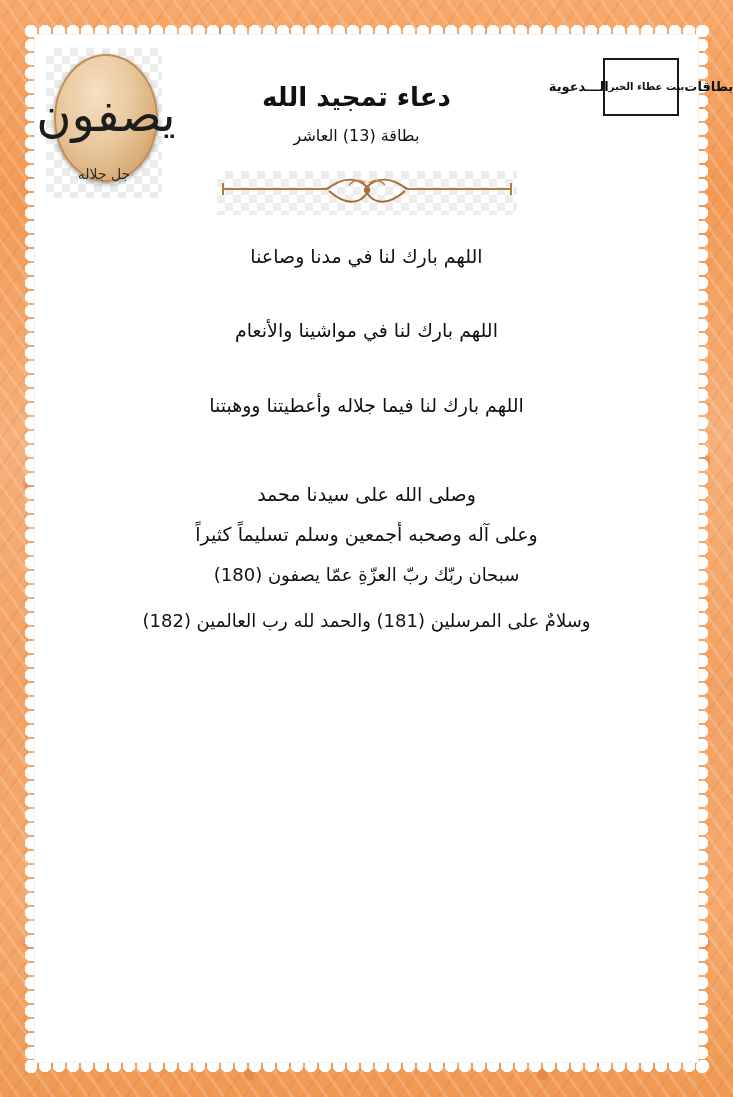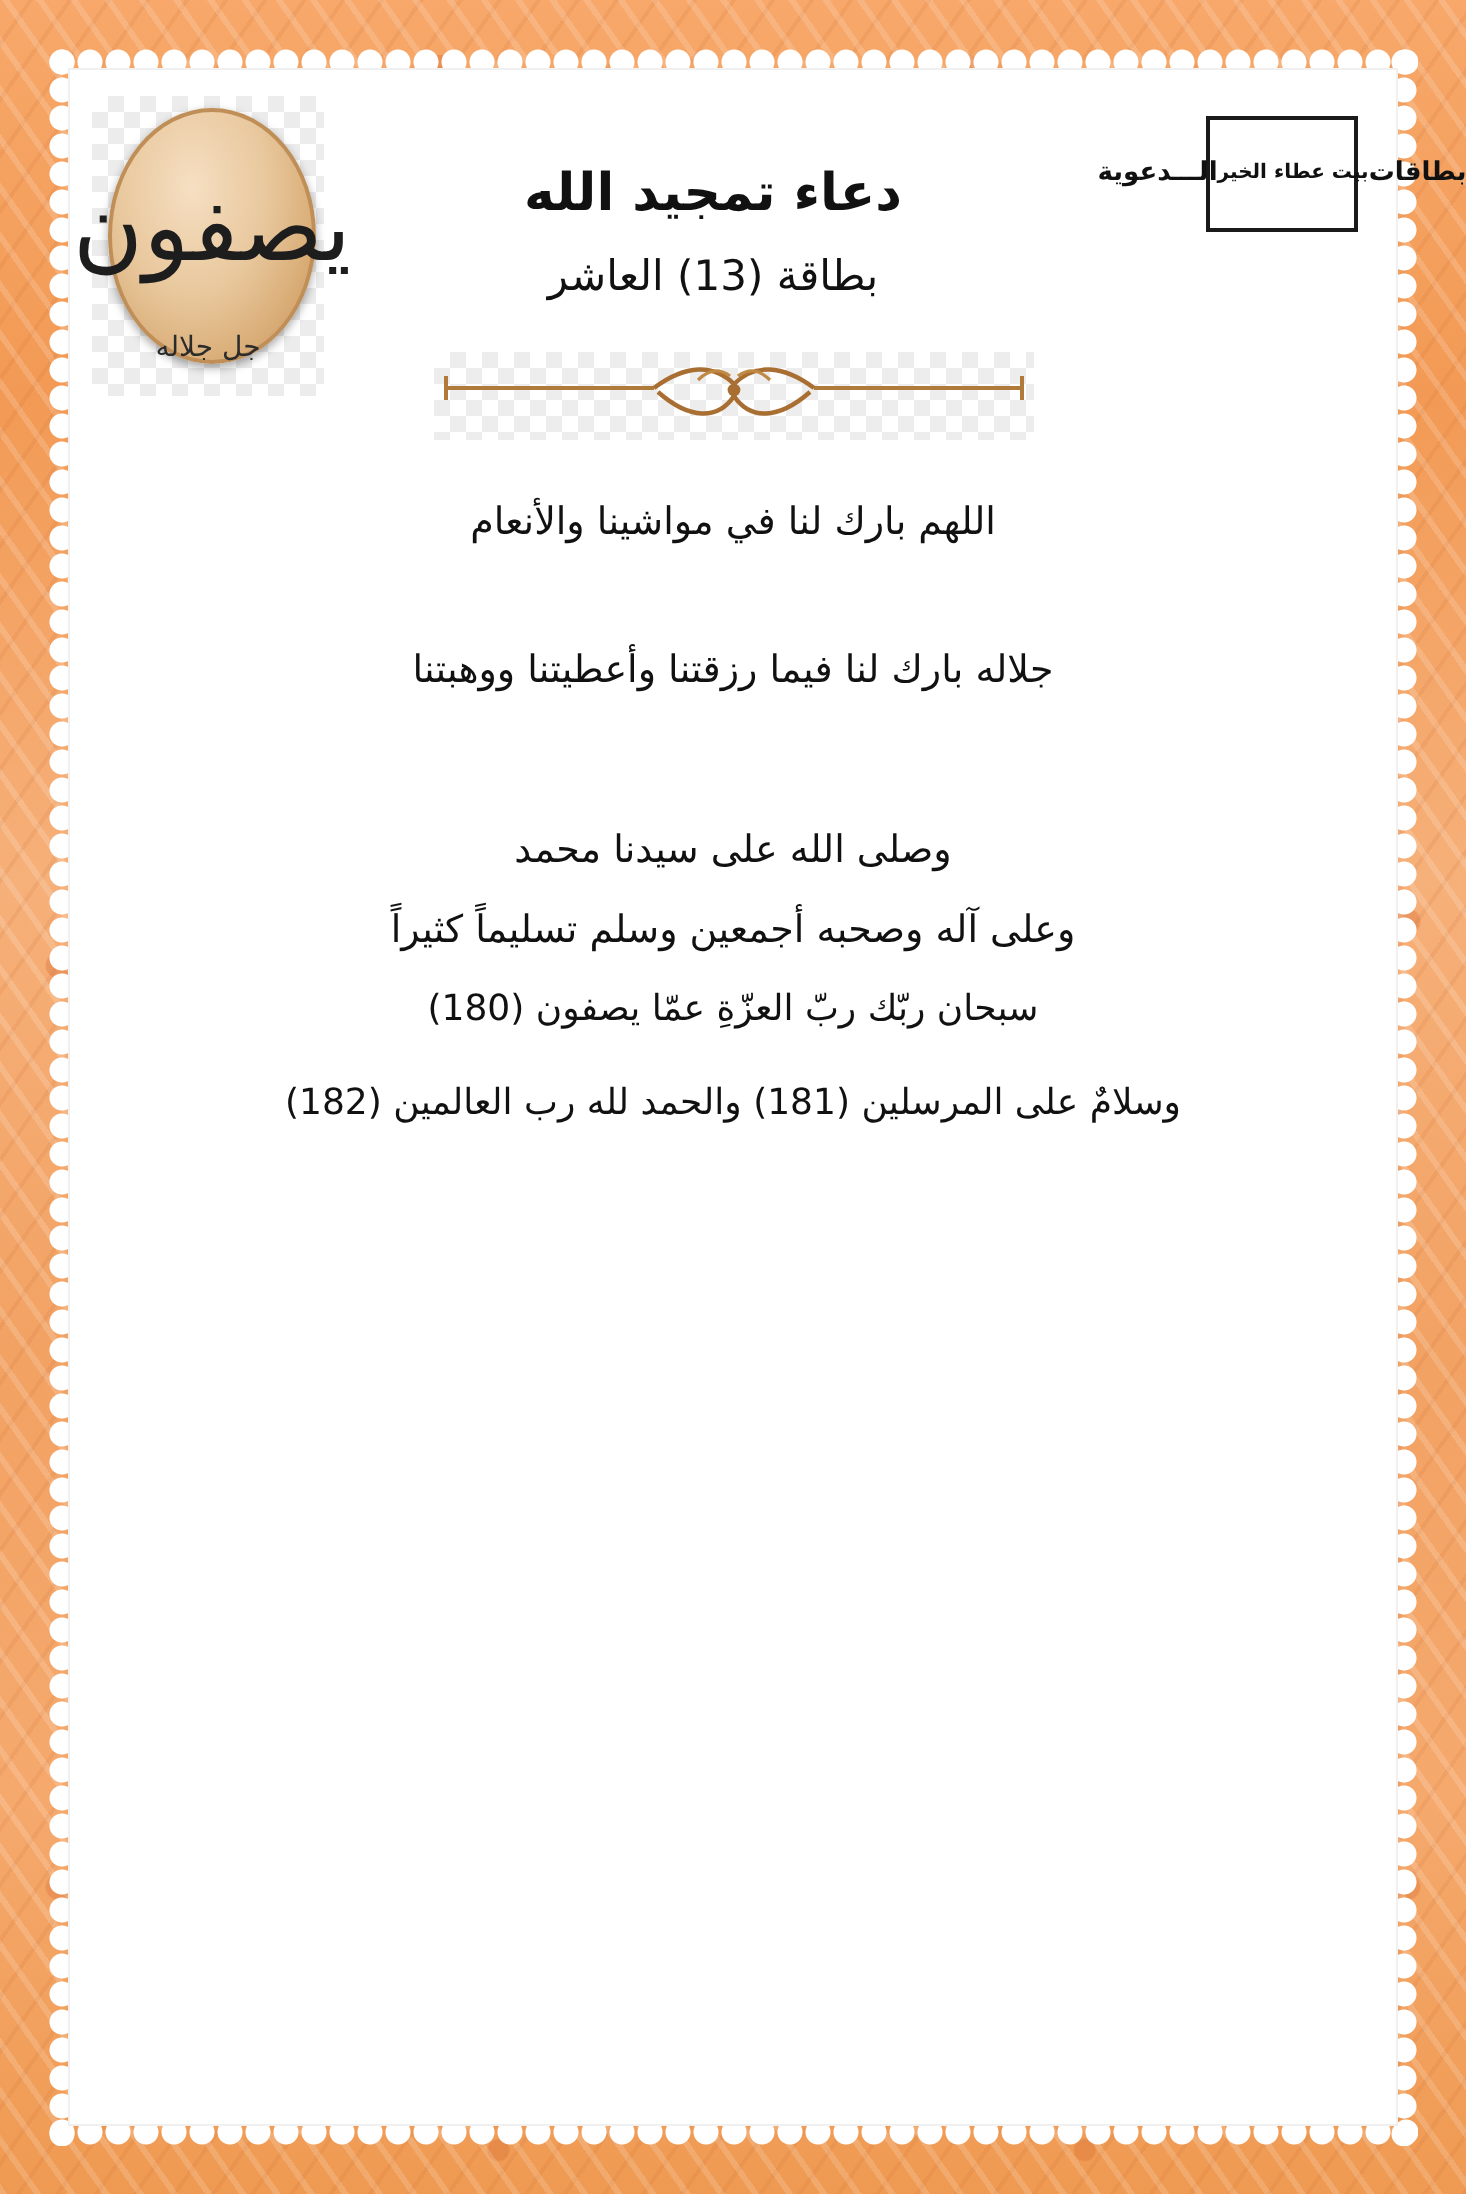--- a/index.html
+++ b/index.html
@@ -183,21 +183,21 @@
     font-family: "DejaVu Sans", sans-serif;
     font-size: 26px;
     font-weight: bold;
     color: #111111;
     margin: 42px 0 0 0;
     padding-right: 20px;
   }
   .subtitle {
     text-align: center;
     font-family: "DejaVu Sans", sans-serif;
-    font-size: 21px;
+    font-size: 16px;
     color: #111111;
     margin-top: 14px;
     padding-right: 20px;
   }
 
   .divider {
     position: relative;
     margin: 26px auto 0 auto;
     width: 300px;
     height: 44px;
@@ -297,22 +297,23 @@
         <path d="M6 12 v12 M294 12 v12" stroke="#b07a3a" stroke-width="2"></path>
         <path d="M110 18 C126 6, 140 6, 150 16 C160 6, 174 6, 190 18" stroke="#a96f32" stroke-width="2.2" fill="none"></path>
         <path d="M112 20 C128 34, 142 34, 150 22 C158 34, 172 34, 188 20" stroke="#a96f32" stroke-width="2.2" fill="none"></path>
         <circle cx="150" cy="19" r="3.2" fill="#a96f32"></circle>
         <path d="M132 14 q8 -8 16 -2" stroke="#c08a45" stroke-width="1.6" fill="none"></path>
         <path d="M152 12 q8 -6 16 2" stroke="#c08a45" stroke-width="1.6" fill="none"></path>
       </svg>
     </div>
 
     <div class="dua-lines">
+      <p class="dua-line">اللهم بارك لنا في مدنا وصاعنا</p>
       <p class="dua-line">اللهم بارك لنا في مواشينا والأنعام</p>
-      <p class="dua-line">جلاله بارك لنا فيما رزقتنا وأعطيتنا ووهبتنا</p>
+      <p class="dua-line">اللهم بارك لنا فيما جلاله وأعطيتنا ووهبتنا</p>
     </div>
 
     <div class="salah-block">
       <div class="salah-line">وصلى الله على سيدنا محمد</div>
       <div class="salah-line">وعلى آله وصحبه أجمعين وسلم تسليماً كثيراً</div>
       <div class="verse-line">سبحان ربّك ربّ العزّةِ عمّا يصفون (180)</div>
       <div class="verse-line second">وسلامٌ على المرسلين (181) والحمد لله رب العالمين (182)</div>
     </div>
 
   </div>

